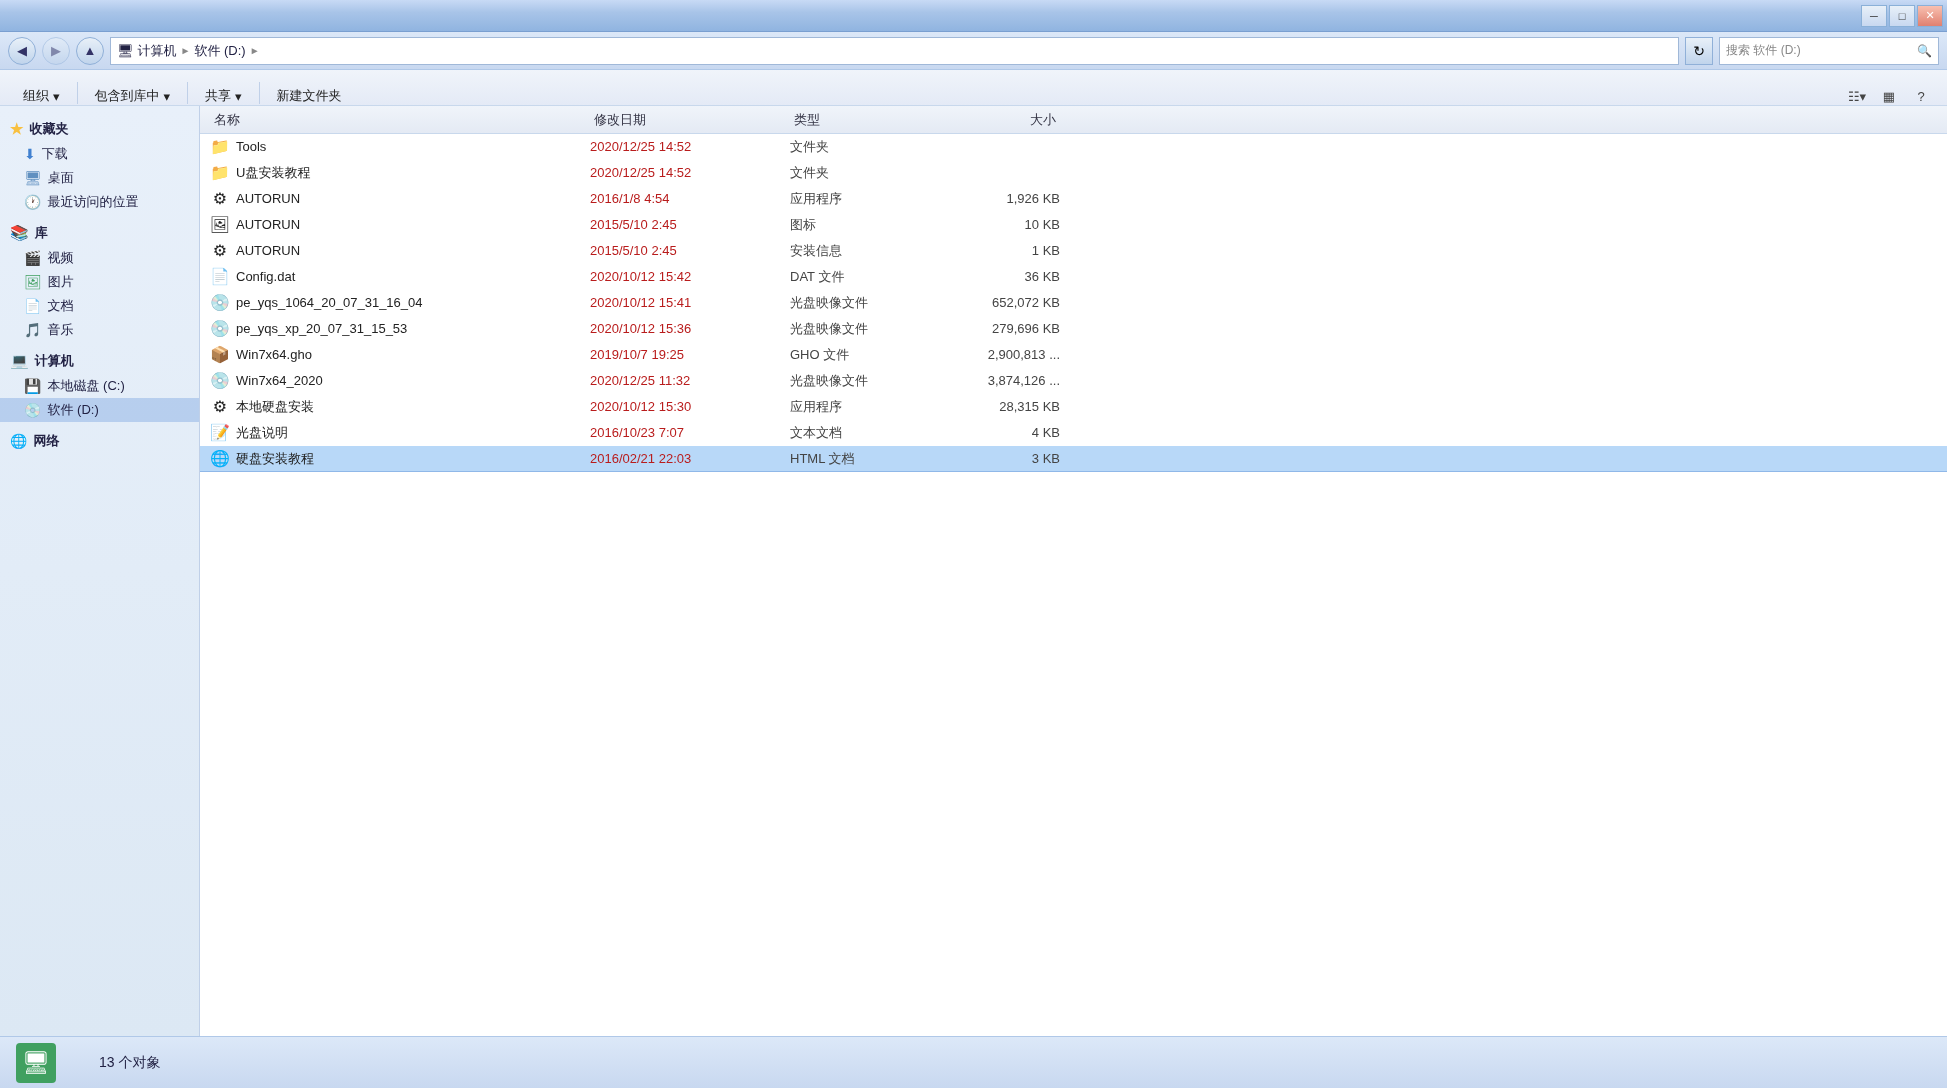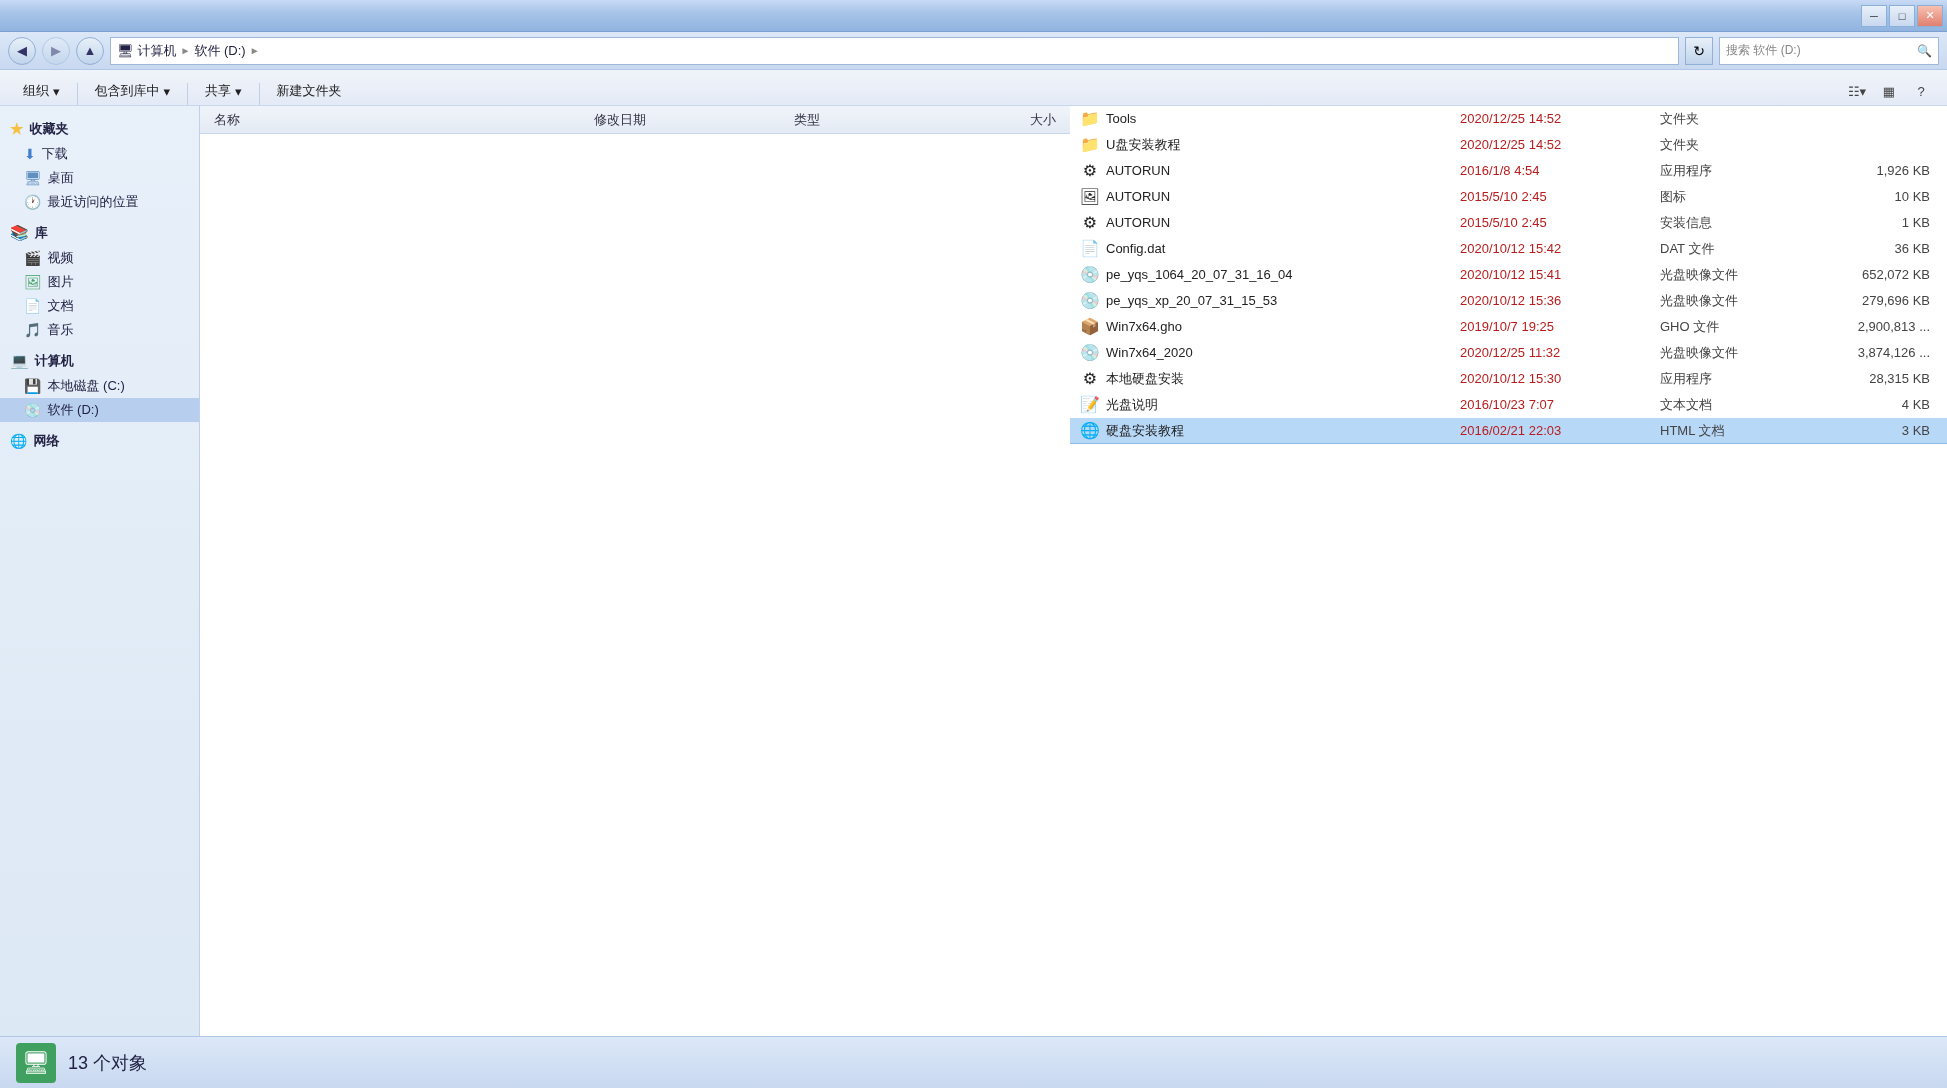--- a/index.html
+++ b/index.html
@@ -104,22 +104,22 @@
       gap: 4px;
       color: #888;
       font-size: 12px;
     }
 
     
     .toolbar {
       background: linear-gradient(to bottom, #f0f4fa 0%, #e4eaf6 100%);
       height: 36px;
       display: flex;
-      align-items: flex-end;
-      padding: 0 12px;
+      align-items: flex-start;
+      padding: 12px 12px;
       gap: 4px;
       border-bottom: 1px solid #c8d8ec;
     }
     .toolbar-btn {
       height: 28px;
       padding: 0 10px;
       border: 1px solid transparent;
       background: transparent;
       cursor: pointer;
       font-size: 13px;
@@ -207,21 +207,21 @@
     .icon-music { color: #d070d0; font-size: 14px; }
     .icon-pc { color: #5080b0; font-size: 15px; }
     .icon-drive-c { color: #607080; font-size: 14px; }
     .icon-drive-d { color: #40a0d0; font-size: 14px; }
     .icon-net { color: #6090c0; font-size: 14px; }
 
     
     .file-area {
       flex: 1;
       display: flex;
-      flex-direction: row;
+      flex-direction: column;
       overflow: hidden;
     }
 
     
     .col-headers {
       display: flex;
       align-items: center;
       height: 28px;
       background: linear-gradient(to bottom, #f0f4fa, #e4eaf4);
       border-bottom: 1px solid #c8d8ec;
@@ -281,22 +281,23 @@
       height: 40px;
       background: #40a060;
       border-radius: 4px;
       display: flex;
       align-items: center;
       justify-content: center;
       color: #fff;
       font-size: 22px;
     }
     .status-text {
-      font-size: 18px;
+      font-size: 14px;
       color: #224;
+      margin-left: 31px;
     }
 
     
     ::-webkit-scrollbar { width: 14px; height: 14px; }
     ::-webkit-scrollbar-track { background: #e8f0f8; }
     ::-webkit-scrollbar-thumb { background: #b0c8e4; border: 1px solid #90a8cc; }
   </style>
 </head>
 <body>
 

